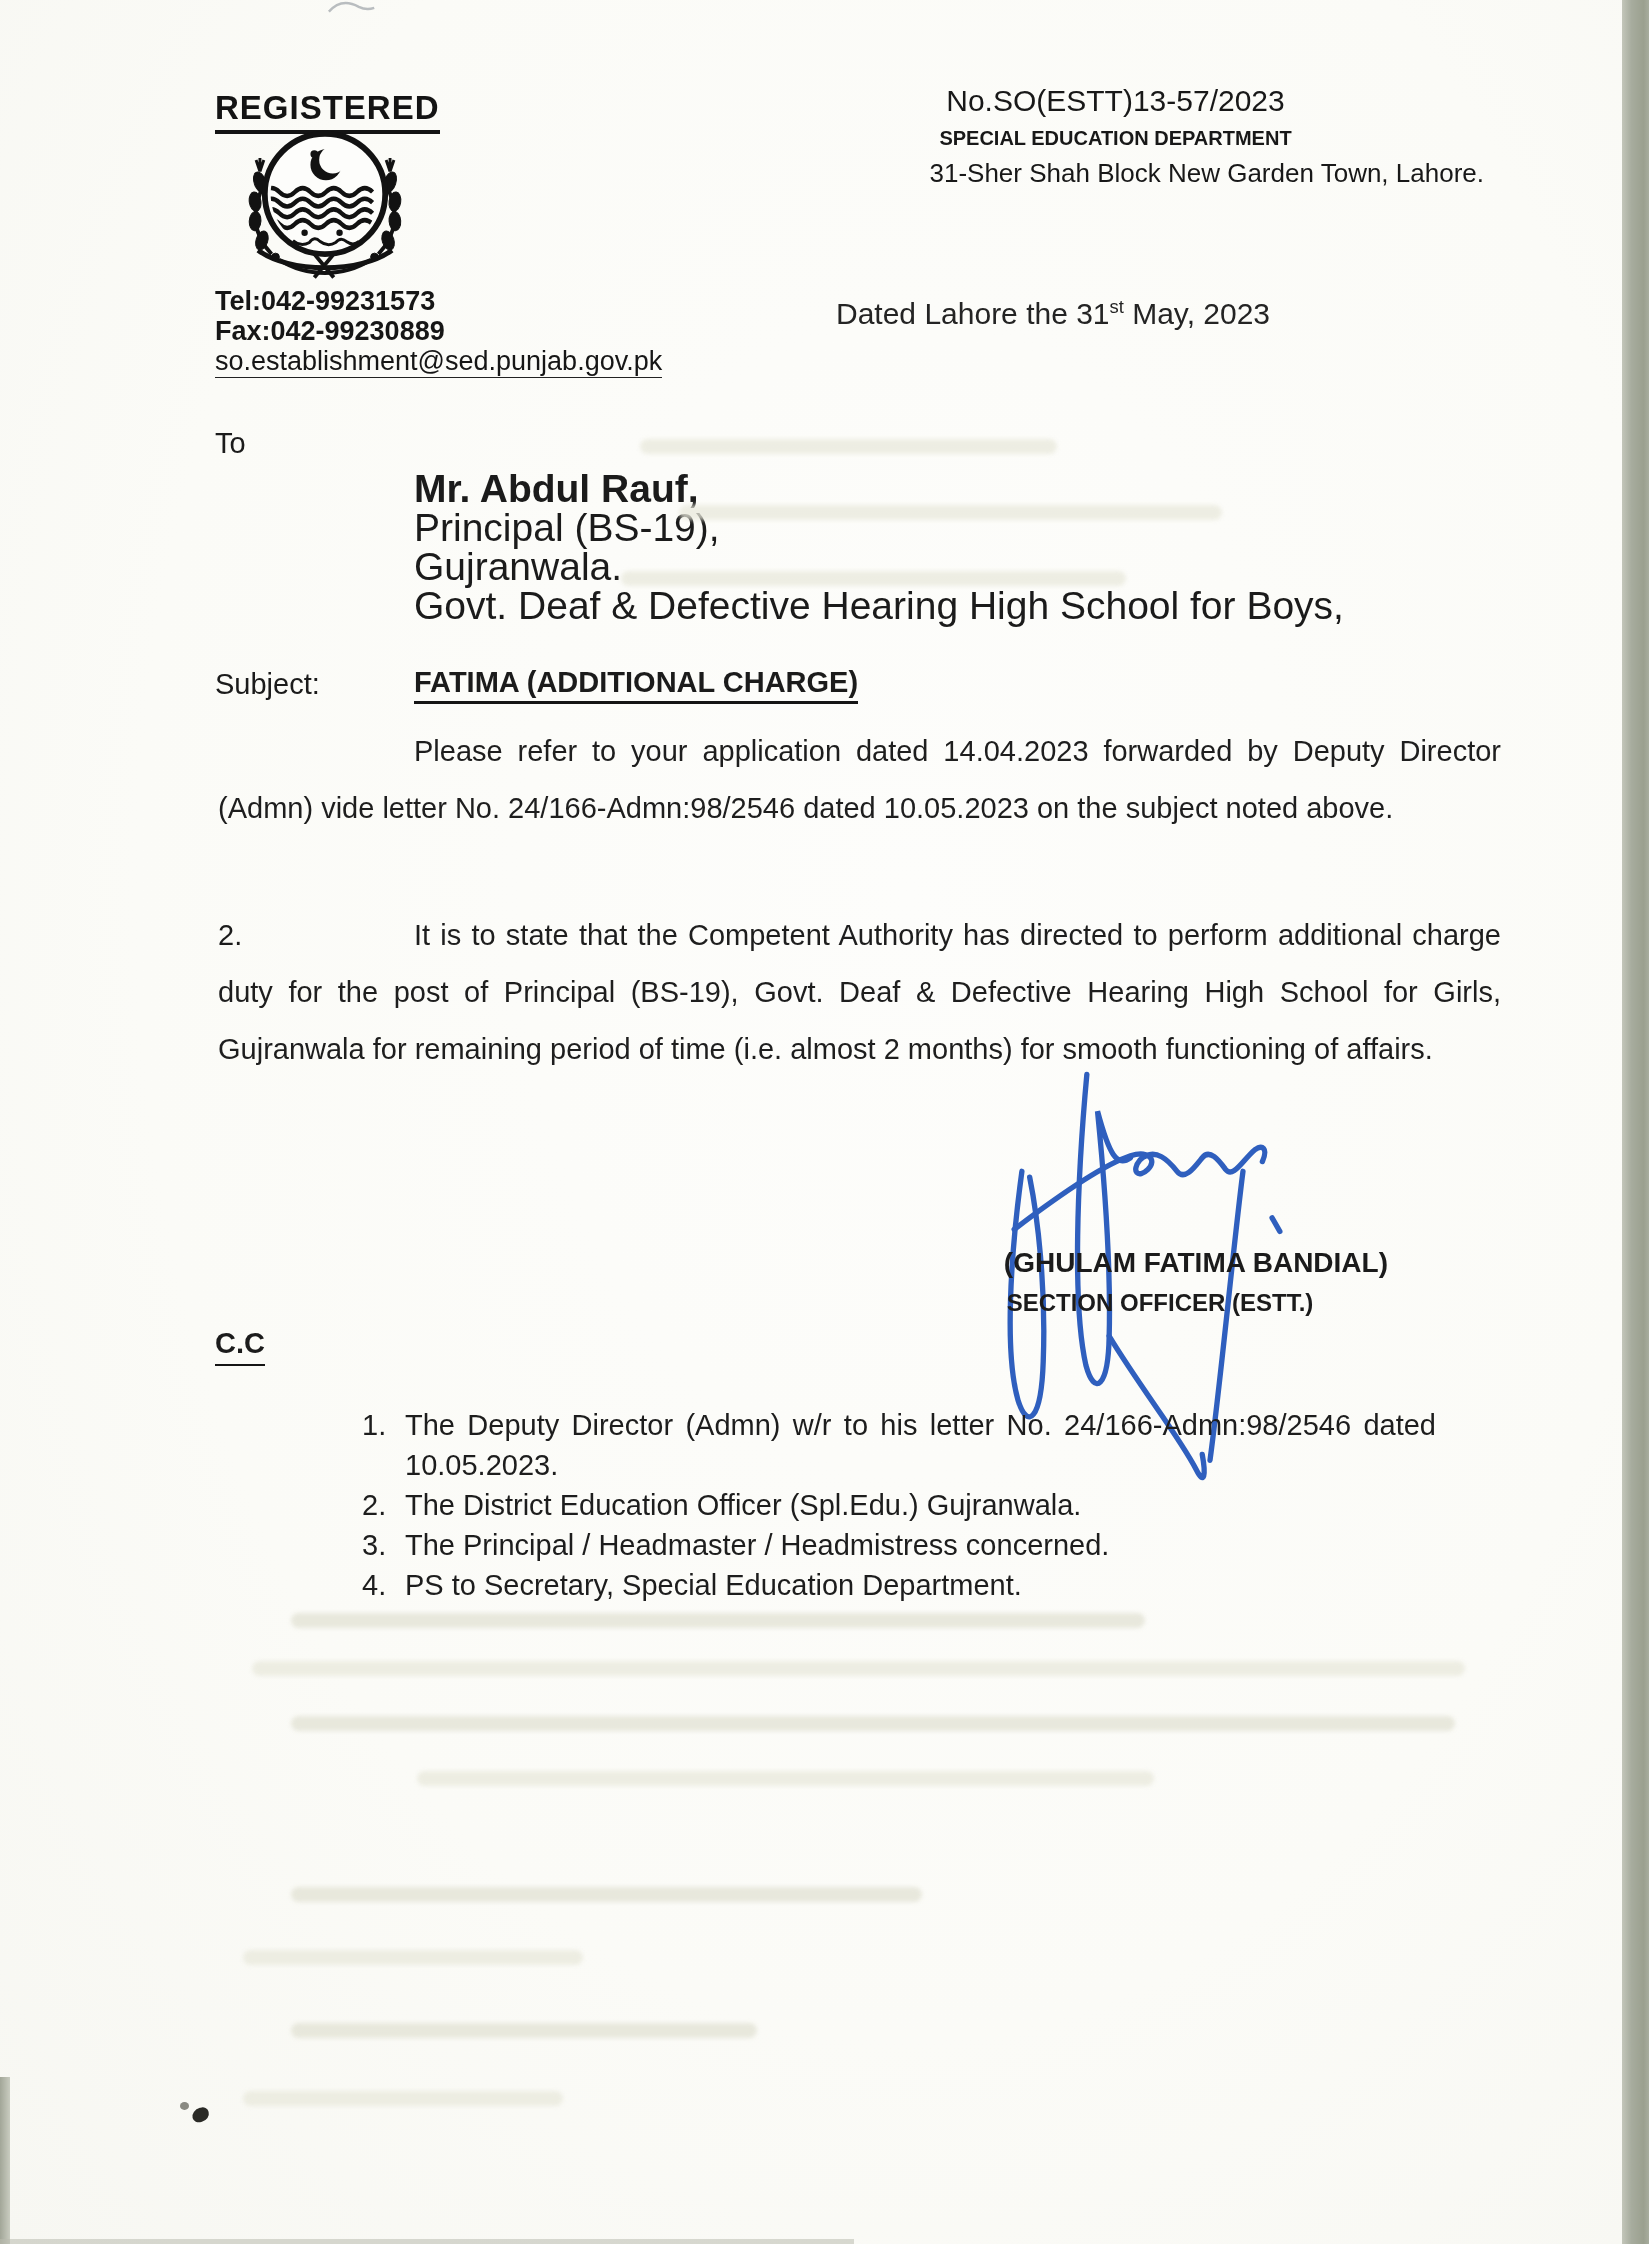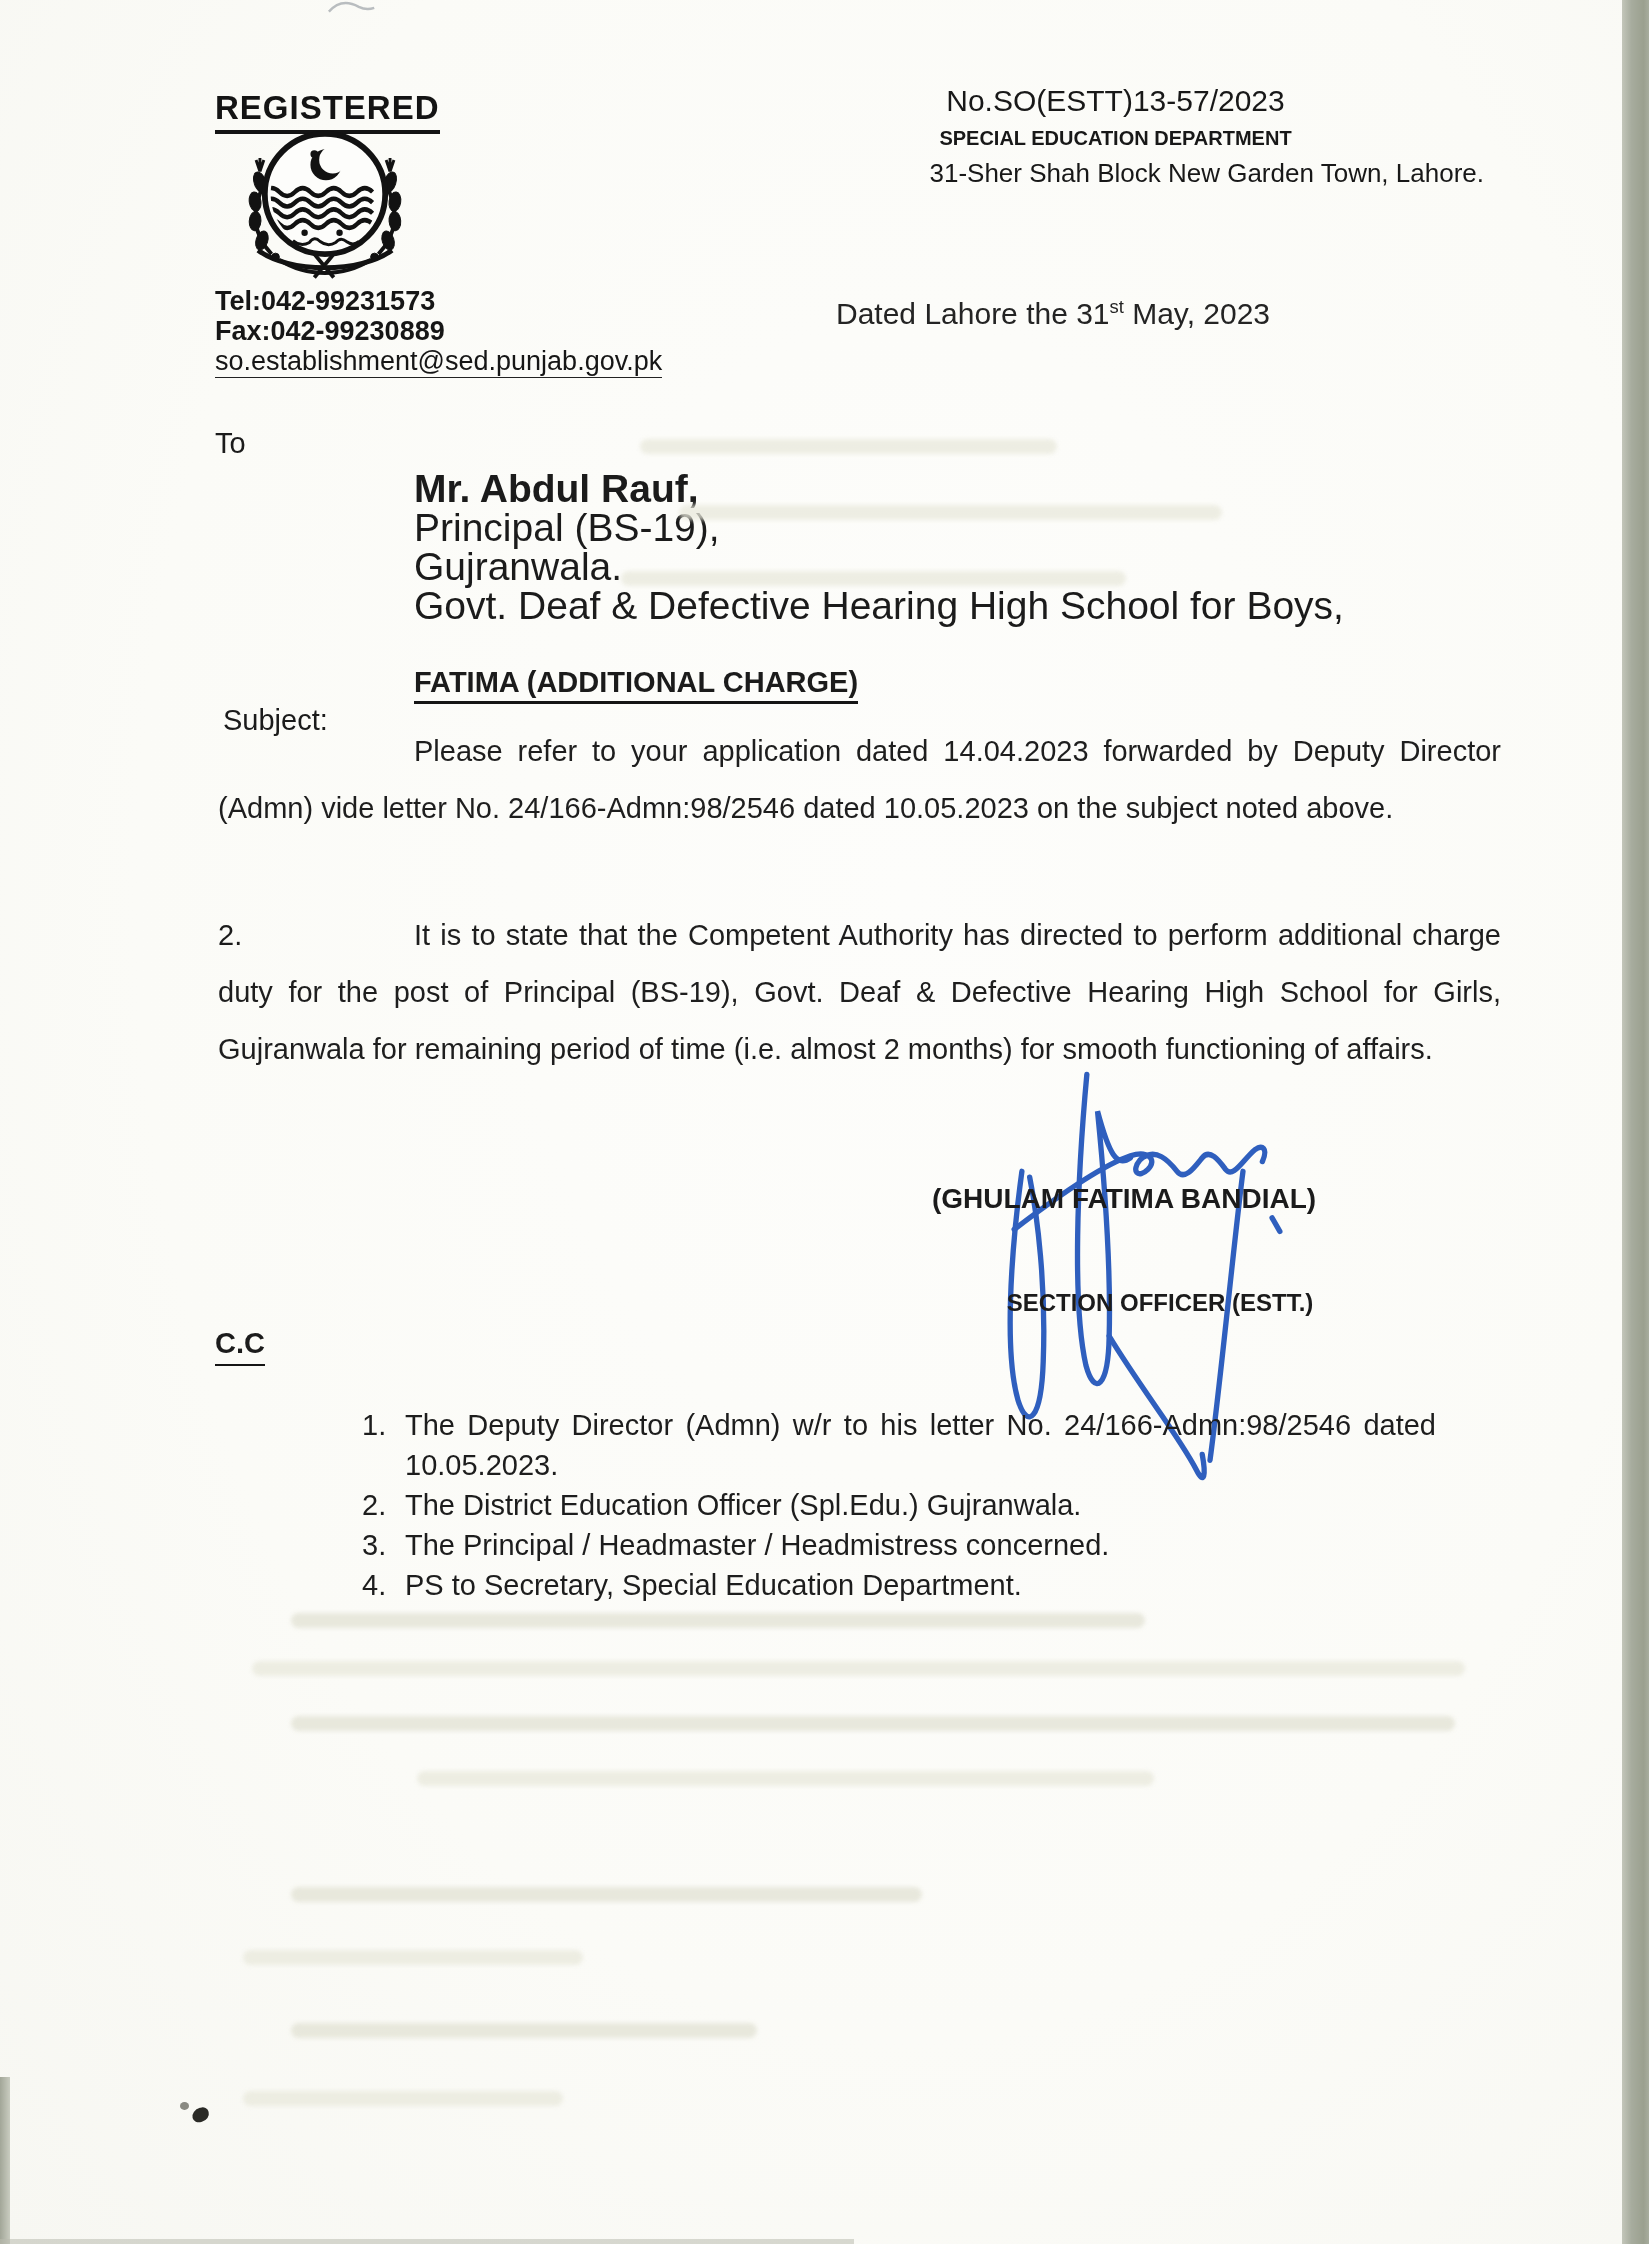--- a/index.html
+++ b/index.html
@@ -37,35 +37,35 @@
   #ref-no{font-size:30px;line-height:37px;}
   #dept1{font-size:32px;line-height:38px;font-weight:bold;}
   #dept2{font-size:20px;line-height:38px;font-weight:bold;}
   #head-addr{font-size:26px;line-height:32px;text-align:right;}
   #date-line{left:836px;top:297px;font-size:30px;color:#242424;}
   #date-line sup{font-size:18.4px;vertical-align:super;line-height:0;}
   
   #to{left:215px;top:427px;font-size:29px;}
   #recipient{left:414px;top:469px;font-size:39px;line-height:39px;}
   #subject-row{left:215px;top:668px;font-size:29px;}
-  #subject-label{left:8px;top:0;position:absolute;margin-top:36px;}
+  #subject-label{left:0;top:0;position:absolute;}
   #subject-text{
     position:absolute;left:199px;top:-1.9px;font-weight:bold;
     border-bottom:3.9px solid #151515;padding-bottom:1.9px;white-space:nowrap;
   }
   .para{
     left:218px;width:1283px;font-size:29px;line-height:57px;
     text-align:justify;color:#1e1e1e;
   }
   #para1{top:723px;text-indent:196px;}
   #para2-wrap{left:218px;top:907px;width:1283px;}
   #para2-num{position:absolute;left:0;top:0;font-size:29px;line-height:57px;}
   #para2{position:relative;font-size:29px;line-height:57px;text-align:justify;text-indent:196px;color:#1e1e1e;}
   
-  #sig-name{left:932px;top:1179px;width:456px;text-align:left;font-size:28px;font-weight:bold;line-height:40px;}
+  #sig-name{left:932px;top:1243px;width:456px;text-align:right;font-size:28px;font-weight:bold;line-height:40px;}
   #sig-title{left:932px;top:1283px;width:456px;text-align:center;font-size:24px;font-weight:bold;line-height:40px;}
   #signature-svg{left:946px;top:1053px;}
   
   #cc-label{
     left:215px;top:1327px;font-size:29px;font-weight:bold;
     border-bottom:2.9px solid #151515;padding-bottom:3.9px;
   }
   #cc-list{left:362px;top:1405px;font-size:29px;line-height:40px;color:#1d1d1d;}
   .cc-item{position:relative;padding-left:43px;width:1031px;text-align:justify;}
   .cc-num{position:absolute;left:0;top:0;}

